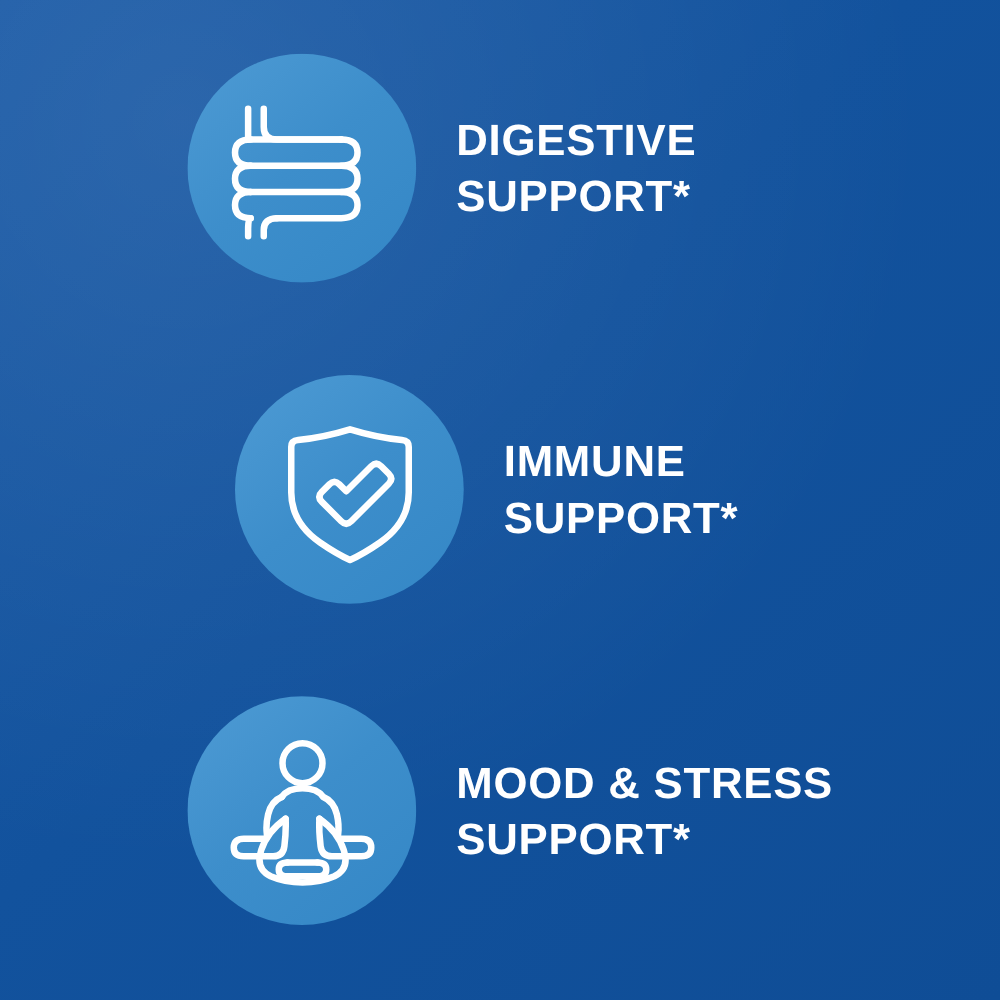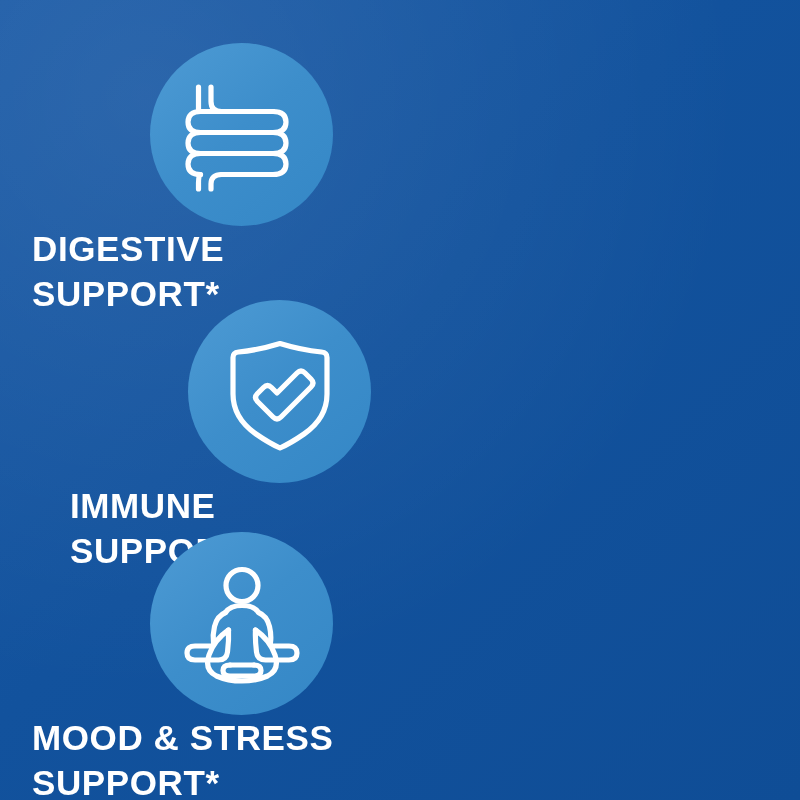--- a/index.html
+++ b/index.html
@@ -23,21 +23,21 @@
       radial-gradient(circle at 18% 12%, rgba(255,255,255,0.085) 0%, rgba(255,255,255,0.0) 62%),
       linear-gradient(135deg, #1a5aa6 0%, #12529d 45%, #0f4d96 100%);
   }
 
   .benefit-row {
     position: absolute;
     left: 0;
     width: 744px;
     height: 183px;
     display: flex;
-    flex-direction: column;
+    align-items: center;
   }
 
   .icon-badge {
     position: relative;
     margin-left: 150px;
     width: 183px;
     height: 183px;
     border-radius: 50%;
     background-color: #3d8ecb;
     background-image: linear-gradient(140deg, #4e9bd4 0%, #3d8ecb 48%, #3487c6 100%);
@@ -59,21 +59,21 @@
     font-weight: 700;
     line-height: 45px;
     letter-spacing: 0.6px;
     white-space: pre-line;
     -webkit-font-smoothing: antialiased;
   }
 
   
   #row-digestive { top: 43px; }
   #row-immune    { top: 300px; margin-left: 38px; }
-  #row-mood      { top: 532px; }
+  #row-mood      { top: 557px; }
 </style>
 </head>
 <body>
 
 <div id="panel">
 
   <div class="benefit-row" id="row-digestive">
     <div class="icon-badge">
       <svg width="128" height="128" viewBox="0 0 128 128">
         <g fill="none" stroke="#ffffff" stroke-width="5.2" stroke-linecap="round" stroke-linejoin="round">

